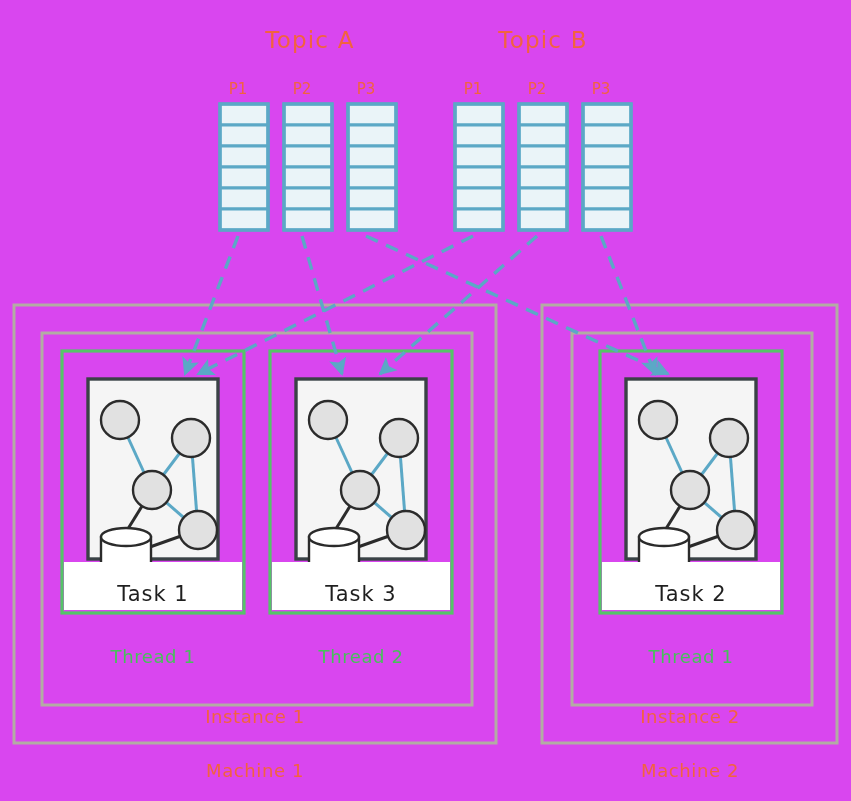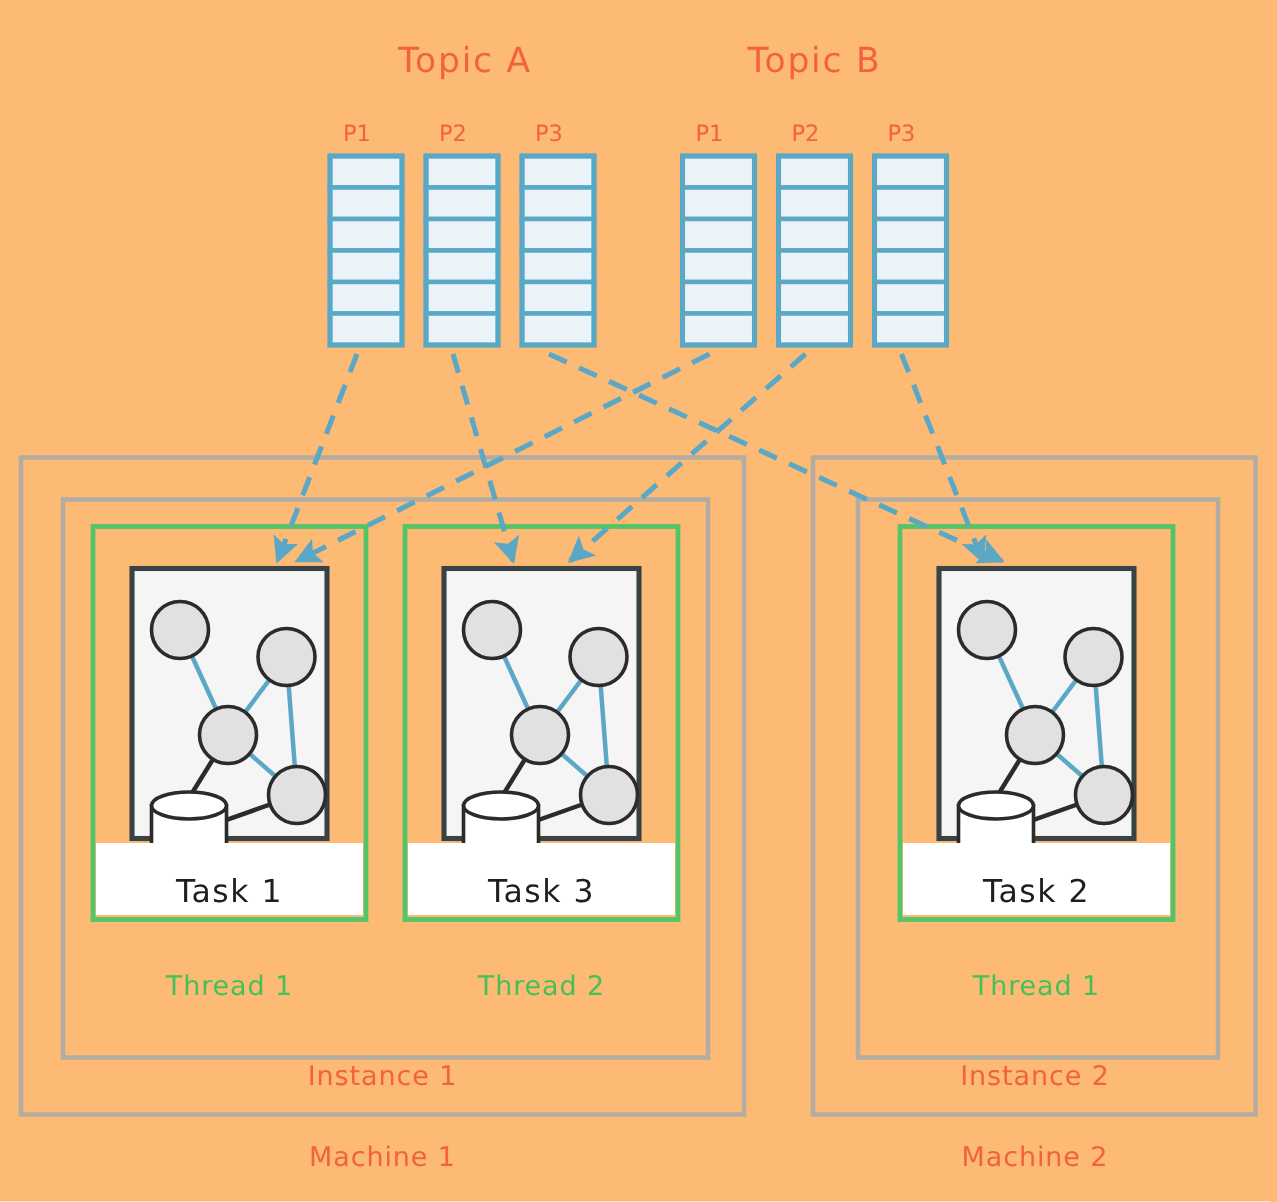--- a/index.html
+++ b/index.html
@@ -5,21 +5,21 @@
   * { box-sizing: border-box; }
   html, body {
     margin: 0; padding: 0;
     background: #ffffff;
     font-family: "DejaVu Sans", sans-serif;
   }
   #stage {
     position: relative;
     width: 851px;
     height: 801px;
-    background: #fdba74;
+    background: #d946ef;
     overflow: hidden;
   }
   svg#canvas {
     position: absolute;
     top: 0; left: 0;
     width: 851px;
     height: 801px;
   }
   .topic-label {
     font-family: "DejaVu Sans", sans-serif;

